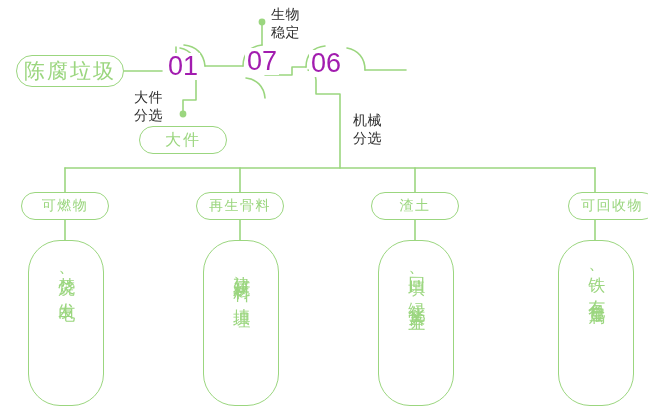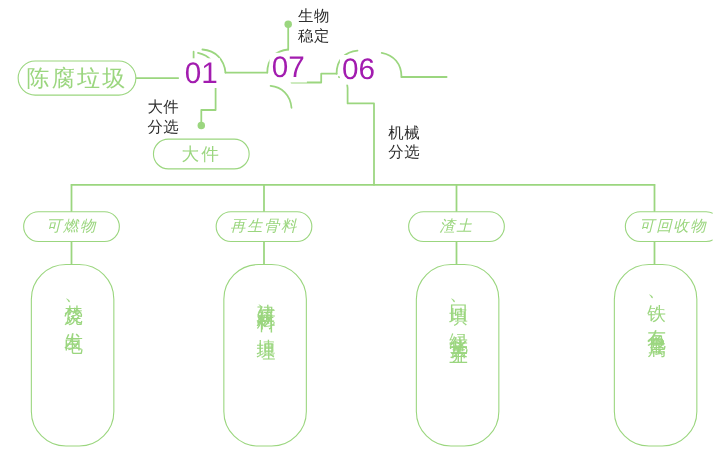--- a/index.html
+++ b/index.html
@@ -42,21 +42,20 @@
     font-size: 21px;
     letter-spacing: 2px;
   }
   .pill.big {
     font-size: 16px;
     letter-spacing: 2px;
   }
   .pill.cat {
     font-size: 14px;
     letter-spacing: 1.5px;
-    font-style: italic;
   }
 
   
   .stage-num {
     position: absolute;
     color: #a21caf;
     font-size: 27px;
     font-family: Liberation Sans, sans-serif;
     font-weight: 400;
     letter-spacing: 0px;

